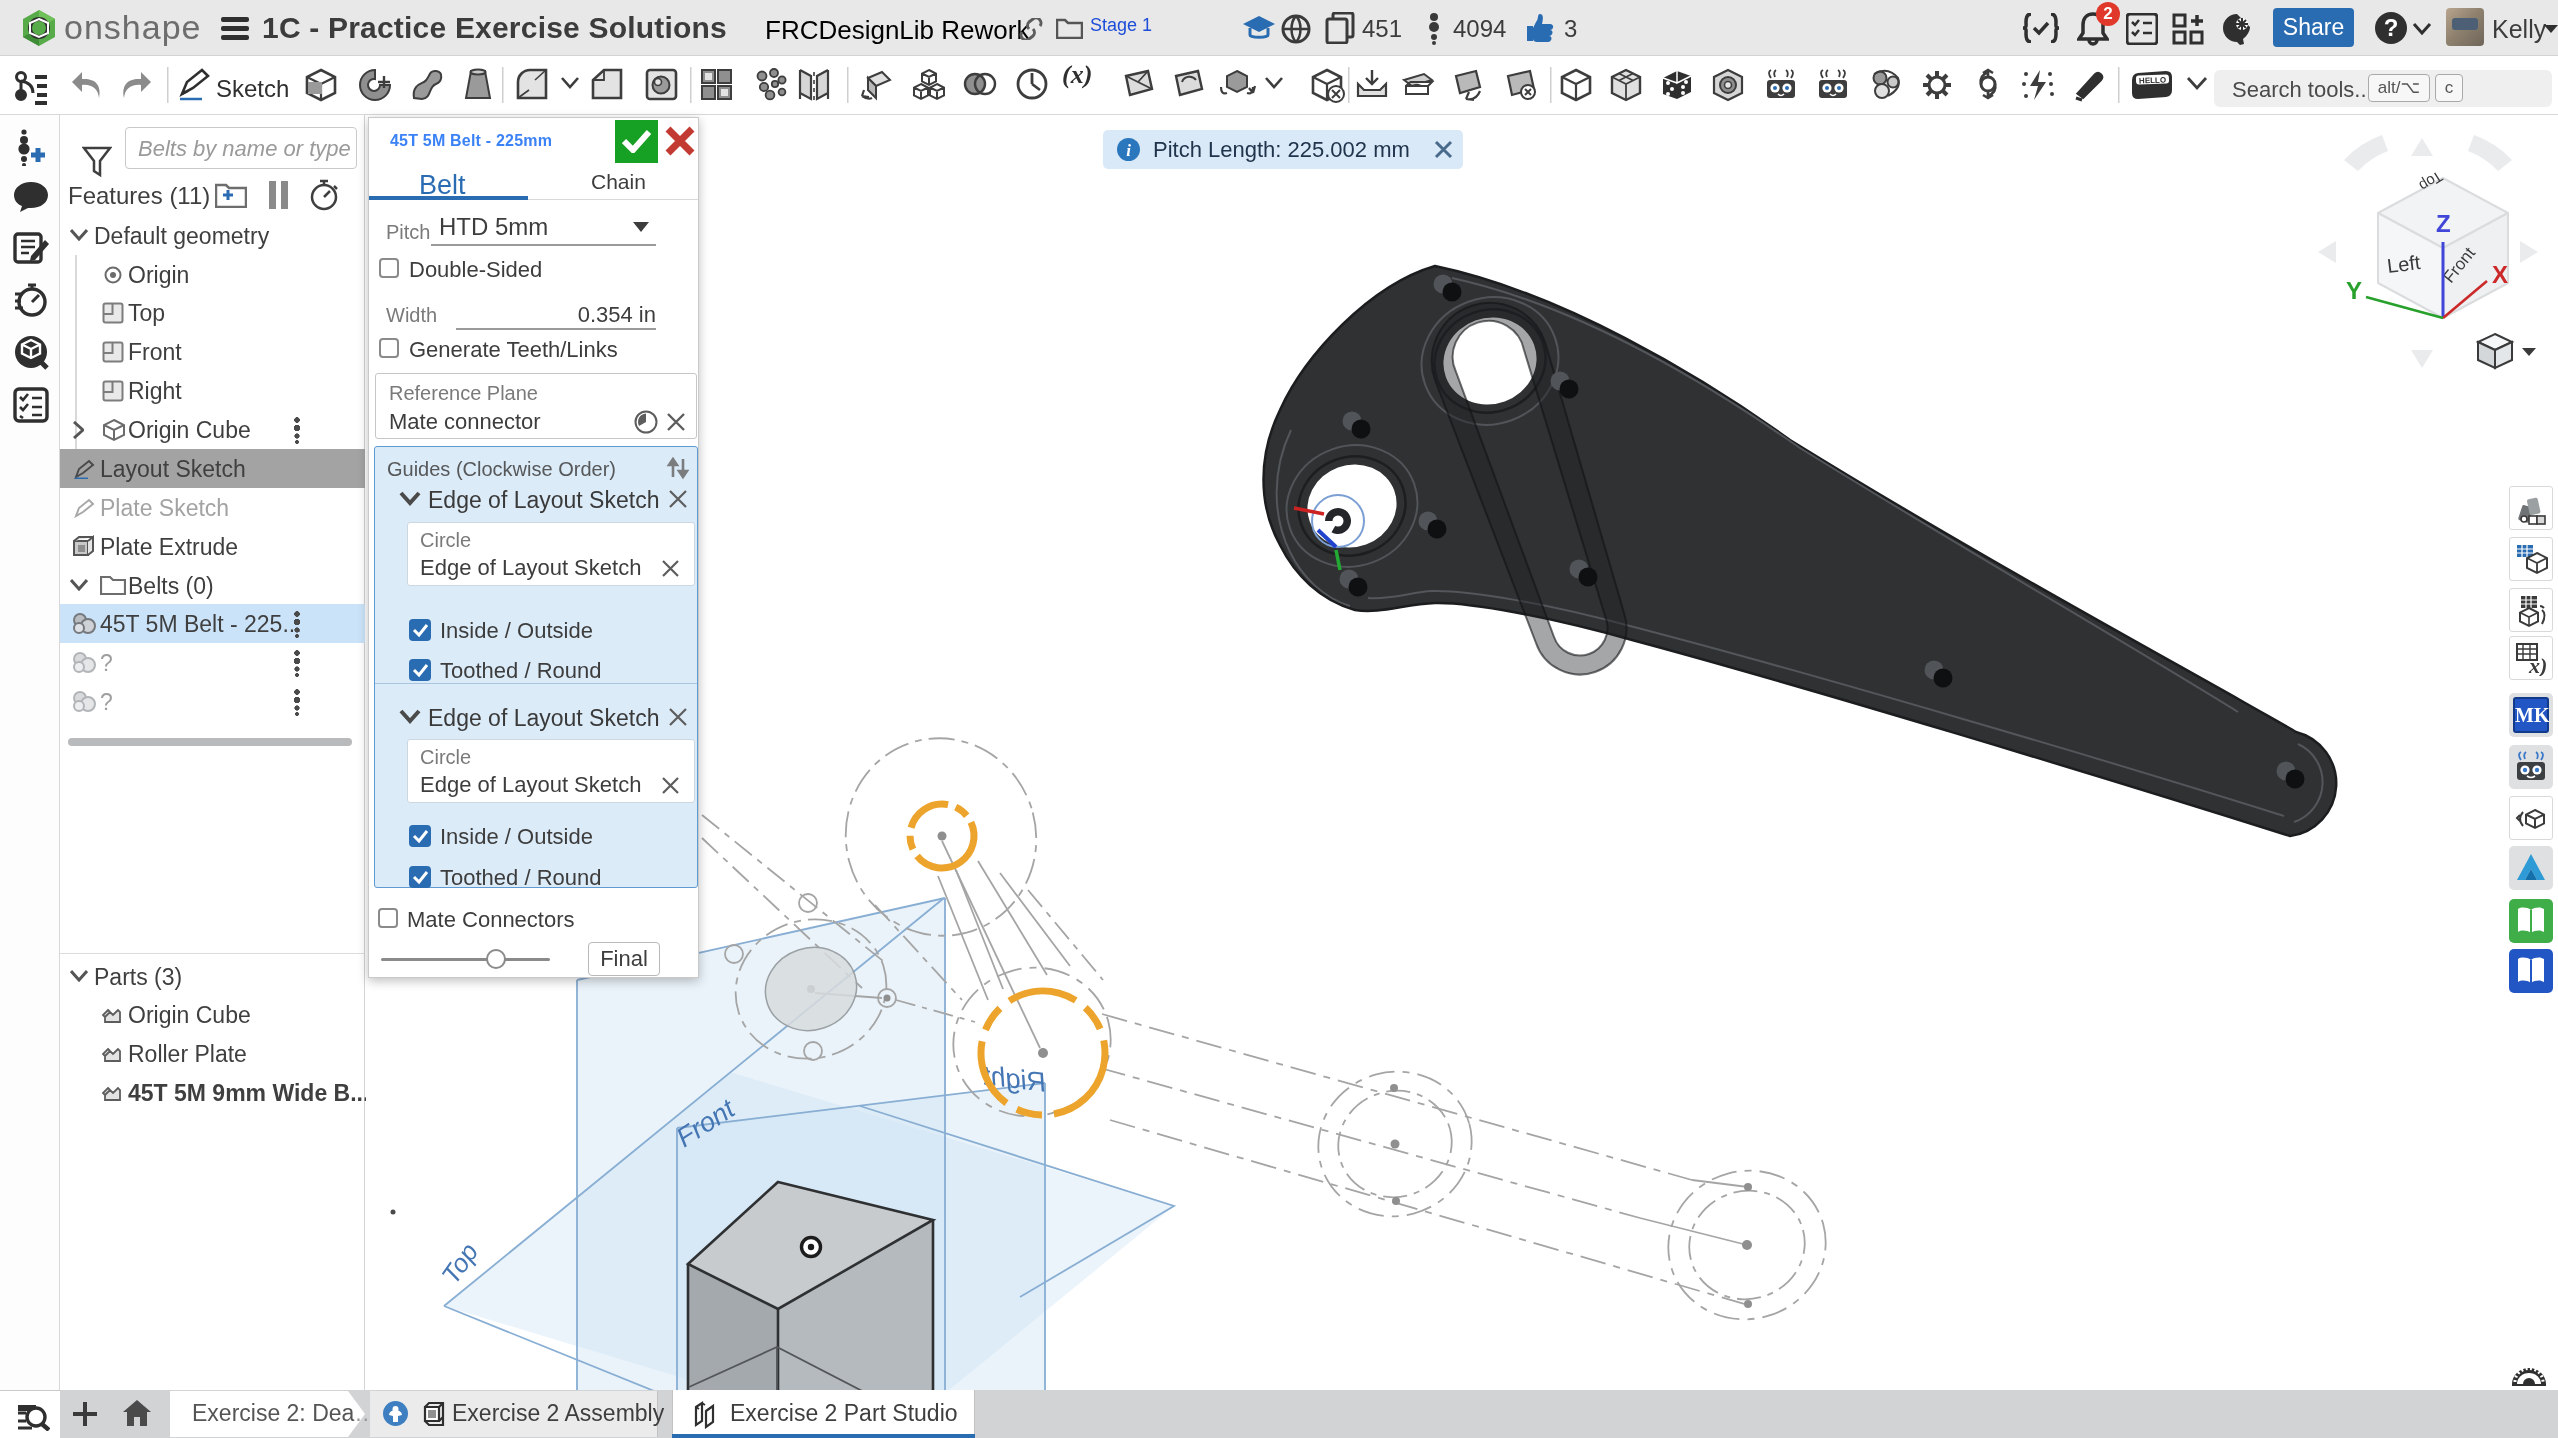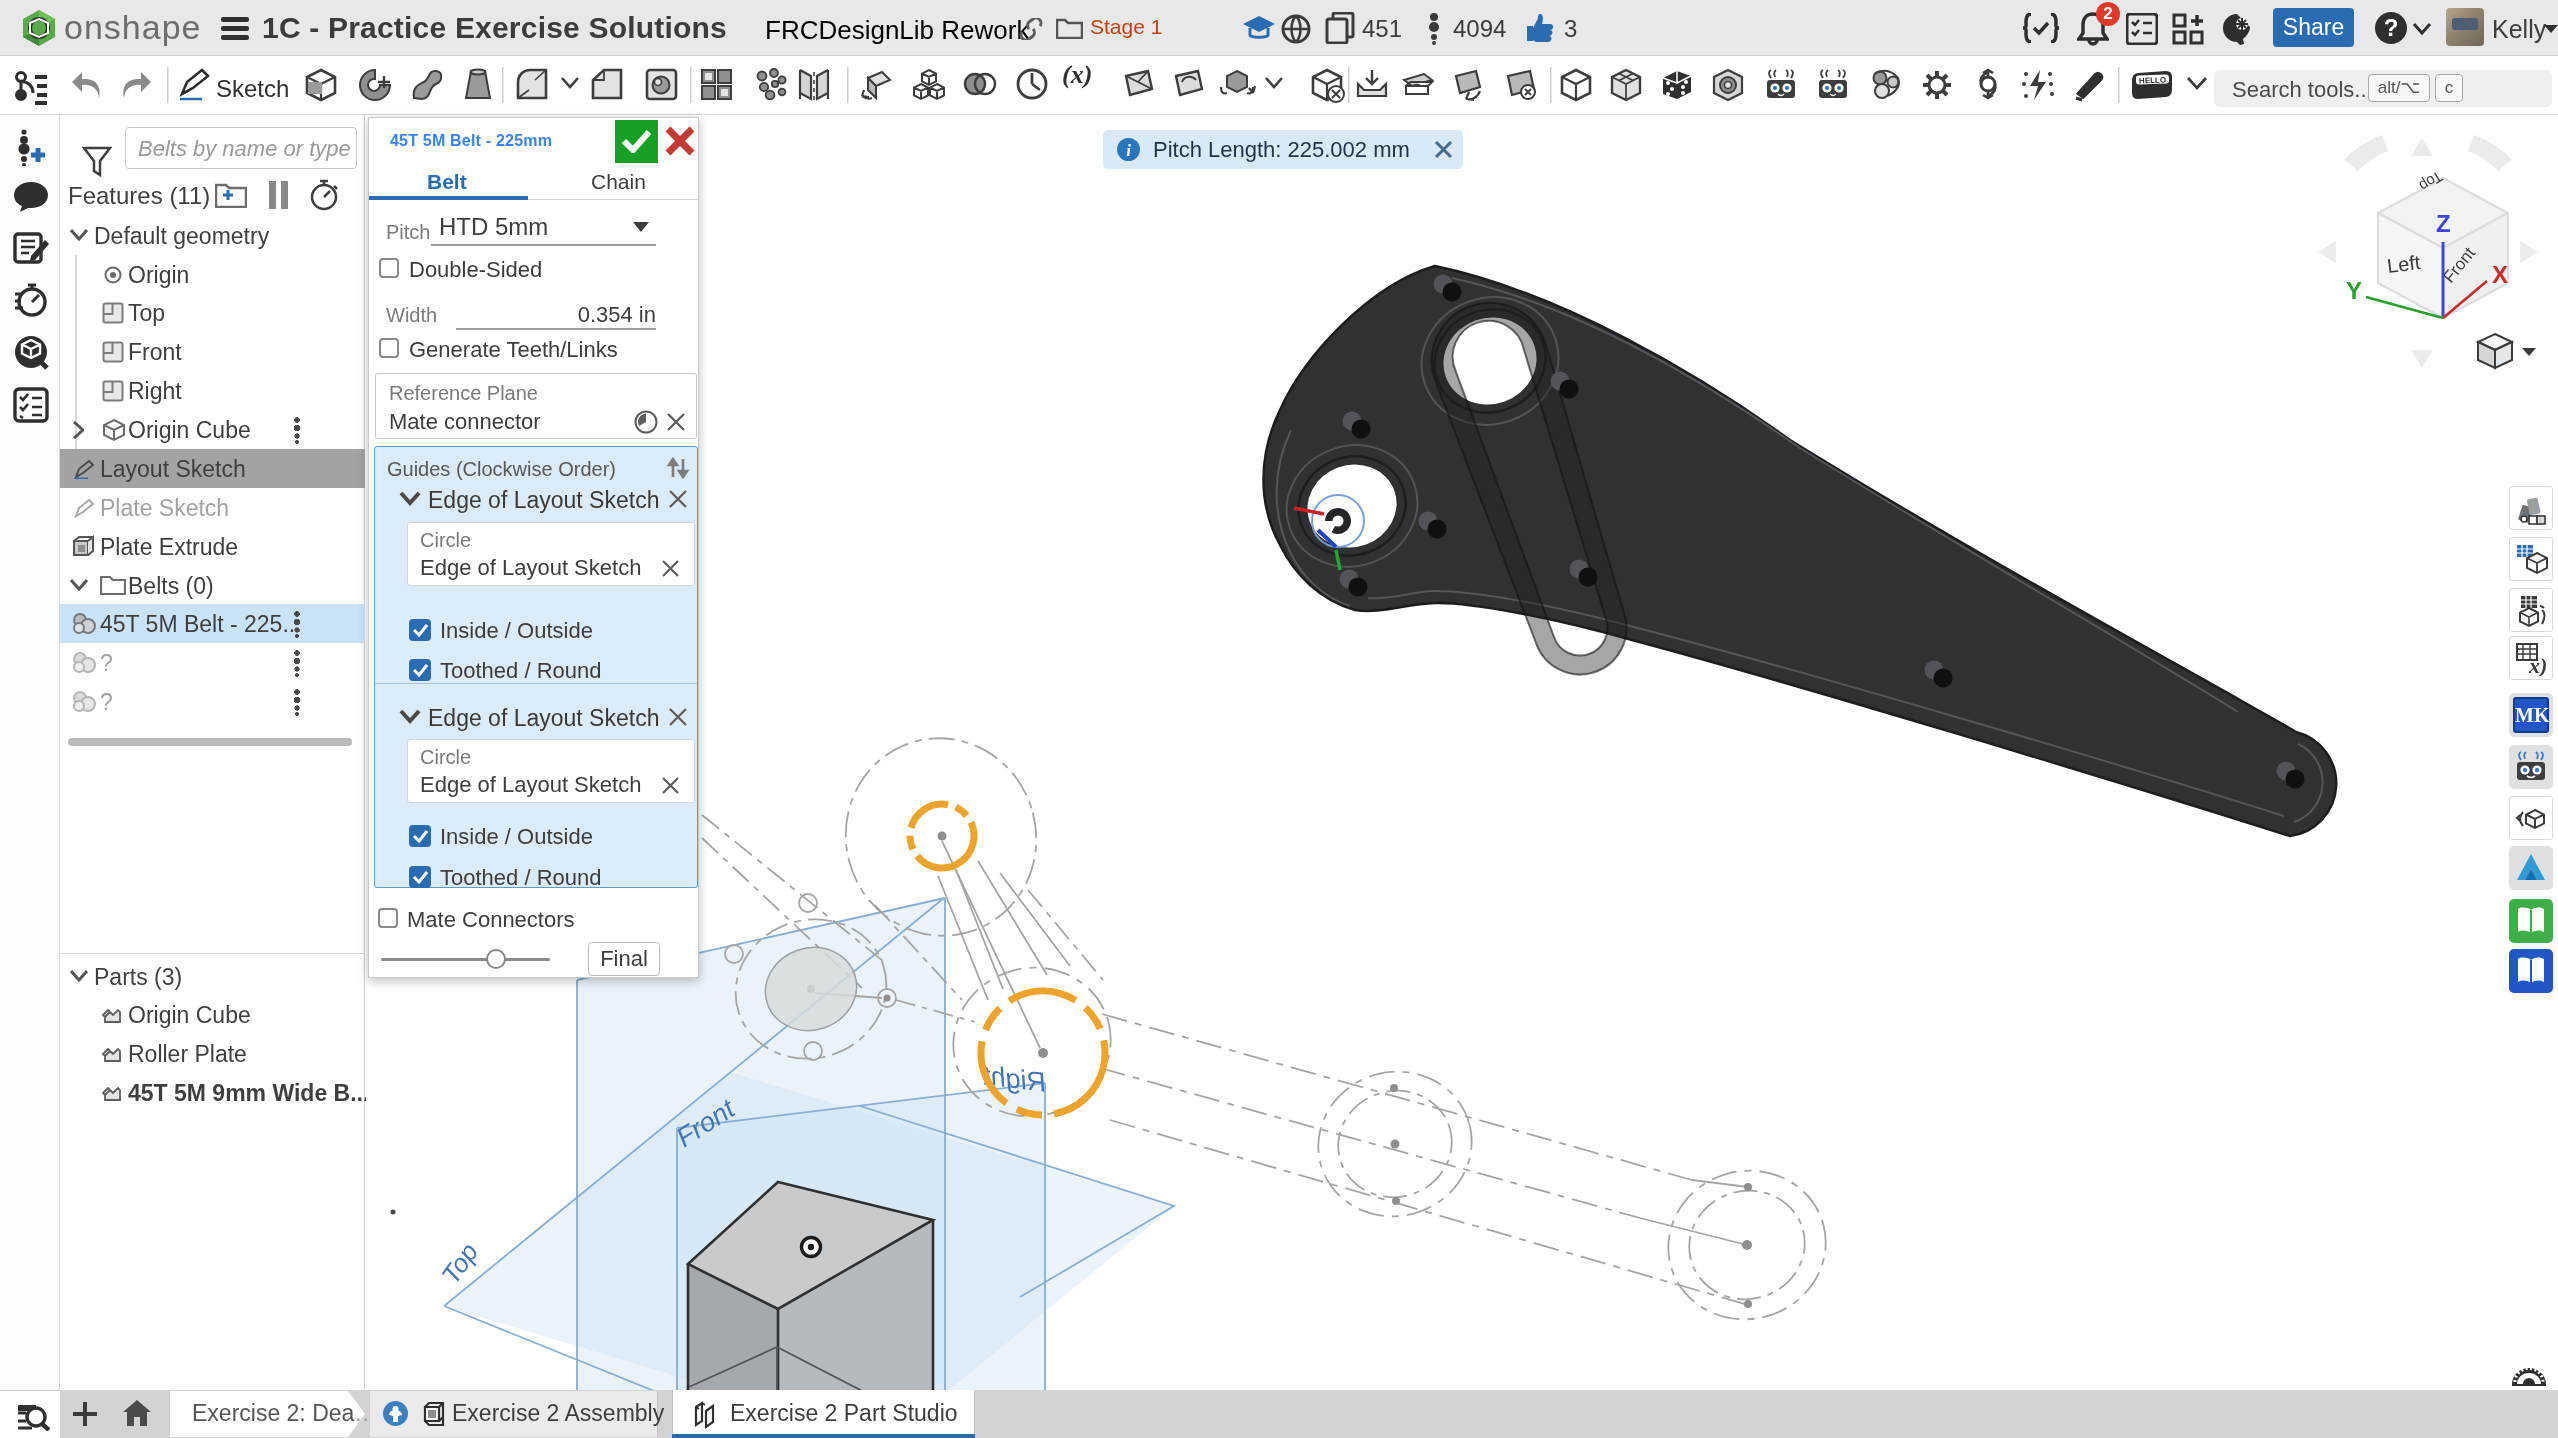--- a/index.html
+++ b/index.html
@@ -4,21 +4,21 @@
 <style>
 * { margin:0; padding:0; box-sizing:border-box; }
 html,body { width:2558px; height:1438px; overflow:hidden; font-family:"Liberation Sans", sans-serif; background:#fff; }
 .abs { position:absolute; }
 #app { position:relative; width:2558px; height:1438px; }
 
 
 #hdr { position:absolute; left:0; top:0; width:2558px; height:56px; background:#e8e8e8; border-bottom:1px solid #d2d2d2; }
 #hdr .ttl { position:absolute; left:262px; top:11px; font-size:30px; font-weight:bold; color:#3c3c3c; letter-spacing:0.2px;}
 #hdr .sub { position:absolute; left:765px; top:15px; font-size:26px; color:#000000; }
-#hdr .st1 { position:absolute; left:1090px; top:15px; font-size:21px; color:#c2410c; }
+#hdr .st1 { position:absolute; left:1090px; top:15px; font-size:18px; color:#1d4ed8; }
 #hdr .num { position:absolute; top:15px; font-size:24px; color:#3c3c3c; }
 
 
 #tb { position:absolute; left:0; top:56px; width:2558px; height:59px; background:#ffffff; border-bottom:1px solid #d8d8d8; }
 .sketchtxt { position:absolute; left:216px; top:75px; font-size:24px; color:#2f2f2f; }
 #srchbox { position:absolute; left:2214px; top:70px; width:338px; height:37px; background:#efeff0; border-radius:6px; }
 #srchbox .t { position:absolute; left:18px; top:7px; font-size:22px; color:#4a4a4a; }
 #srchbox .kbd { position:absolute; top:4px; height:28px; border:1px solid #a9a9a9; border-radius:4px; background:#f7f7f7; font-size:17px; color:#555; text-align:center; line-height:26px; }
 
 
@@ -799,21 +799,21 @@
   <div class="abs" style="left:246px;top:2px;width:43px;height:43px;background:#17a124;">
         <svg style="position:absolute;left:7px;top:9px" width="29" height="24">
           <path d="M2 12 l9 9 L27 3" fill="none" stroke="#fff" stroke-width="6"></path>
         </svg>
       </div>
   <div class="abs" style="left:295px;top:7px;"><svg width="32" height="32">
           <path d="M4 4 L28 28 M28 4 L4 28" stroke="#c23a32" stroke-width="7"></path>
         </svg></div>
 
   <div class="abs" style="left:0;top:50px;width:329px;height:31px;">
-    <div class="abs" style="left:58px;top:2px;font-size:21px;font-weight:bold;color:#2a6cb2;">Belt</div>
+    <div class="abs" style="left:50px;top:2px;font-size:27px;font-weight:normal;color:#2a6cb2;">Belt</div>
     <div class="abs" style="left:222px;top:2px;font-size:21px;color:#3d3d3d;">Chain</div>
   </div>
   <div class="abs" style="left:0px;top:78px;width:159px;height:4px;background:#2a6cb2;"></div>
   <div class="abs" style="left:159px;top:81px;width:170px;height:1px;background:#d9d9d9;"></div>
 
   <div class="slbl" style="left:17px;top:103px;">Pitch</div>
   <div class="lbl" style="left:70px;top:95px;font-size:24px;">HTD 5mm</div>
   <svg class="abs" style="left:263px;top:103px" width="18" height="13">
         <path d="M1 1 l8 10 8-10" fill="#3d3d3d"></path>
       </svg>

